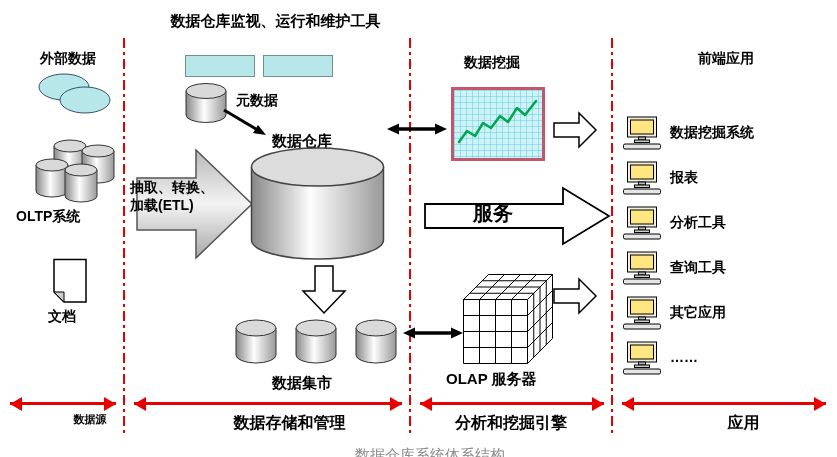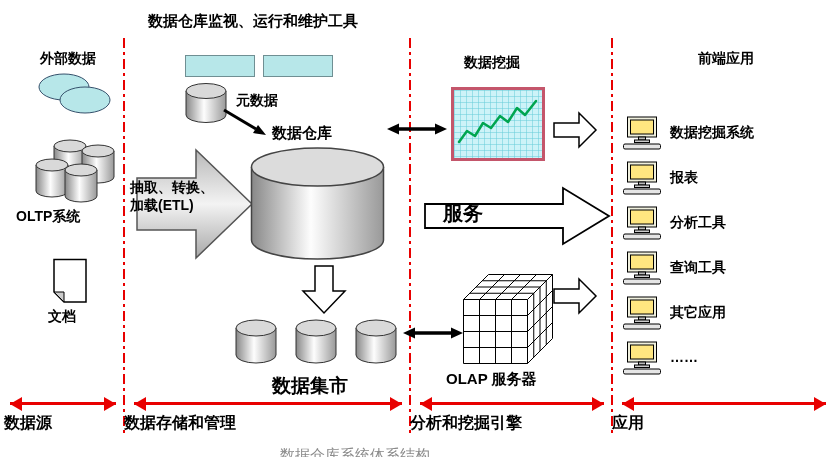--- a/index.html
+++ b/index.html
@@ -1,21 +1,21 @@
 <!DOCTYPE html>
 <html><head>
 <meta charset="utf-8">
 <style>
   *{margin:0;padding:0;box-sizing:border-box}
   html,body{background:#fff}
   .stage{position:relative;width:837px;height:457px;background:#fff;overflow:hidden;
          color:#000;font-family:"Liberation Sans","DejaVu Sans",sans-serif}
   .abs{position:absolute}
   .lbl{position:absolute;font-weight:bold;white-space:nowrap;line-height:1.25}
-  .ctr{}
+  .ctr{text-align:center}
   .vline{position:absolute;top:38px;height:398px;width:2px;
          background:repeating-linear-gradient(to bottom,#e80000 0 10px,transparent 10px 14px,#e80000 14px 17px,transparent 17px 21px)}
   .toolbox{position:absolute;width:70px;height:22px;background:#b7e7e9;border:1px solid #6f8f93}
   .harrow{position:absolute;border-top:3px solid #e80000}
   .harrow::before{content:"";position:absolute;left:0;top:-8.5px;width:0;height:0;
                   border-top:7px solid transparent;border-bottom:7px solid transparent;border-right:12px solid #e80000}
   .harrow::after{content:"";position:absolute;right:0;top:-8.5px;width:0;height:0;
                  border-top:7px solid transparent;border-bottom:7px solid transparent;border-left:12px solid #e80000}
   .chartframe{position:absolute;border:3px solid #c4566b;line-height:0;background:#cdf3f8}
 </style>
@@ -79,21 +79,21 @@
     <path d="M2,9 v24 a20,7.5 0 0 0 40,0 v-24" fill="url(#gcyl)" stroke="#333"></path>
     <ellipse cx="22" cy="9" rx="20" ry="7.5" fill="#d9d9d9" stroke="#333"></ellipse>
   </svg>
   <div class="lbl" style="left:236px;top:92px;font-size:14px">元数据</div>
 
   <svg class="abs" style="left:220px;top:106px" width="50" height="34">
     <line x1="4" y1="4" x2="36" y2="23" stroke="#000" stroke-width="3"></line>
     <polygon points="46,29 33,27 38,19" fill="#000"></polygon>
   </svg>
 
-  <div class="lbl" style="left:272px;top:124px;font-size:15px">数据仓库</div>
+  <div class="lbl" style="left:272px;top:132px;font-size:15px">数据仓库</div>
 
   <svg class="abs" style="left:136px;top:144px" width="118" height="120">
     <polygon points="1,34 60,34 60,6 116,60 60,114 60,86 1,86" fill="url(#getl)" stroke="#555" stroke-width="1.5"></polygon>
   </svg>
   <div class="lbl" style="left:130px;top:179px;font-size:14px">
     <div>抽取、转换、</div>
     <div>加载(ETL)</div>
   </div>
 
   <svg class="abs" style="left:249px;top:146px" width="137" height="118">
@@ -110,21 +110,21 @@
     <ellipse cx="22" cy="10" rx="20" ry="8" fill="#d9d9d9" stroke="#333"></ellipse>
   </svg>
   <svg class="abs" style="left:294px;top:318px" width="44" height="48">
     <path d="M2,10 v27 a20,8 0 0 0 40,0 v-27" fill="url(#gcyl)" stroke="#333"></path>
     <ellipse cx="22" cy="10" rx="20" ry="8" fill="#d9d9d9" stroke="#333"></ellipse>
   </svg>
   <svg class="abs" style="left:354px;top:318px" width="44" height="48">
     <path d="M2,10 v27 a20,8 0 0 0 40,0 v-27" fill="url(#gcyl)" stroke="#333"></path>
     <ellipse cx="22" cy="10" rx="20" ry="8" fill="#d9d9d9" stroke="#333"></ellipse>
   </svg>
-  <div class="lbl" style="left:272px;top:374px;font-size:19px">数据集市</div>
+  <div class="lbl" style="left:272px;top:374px;font-size:15px">数据集市</div>
 
   <div class="lbl" style="left:464px;top:54px;font-size:14px">数据挖掘</div>
 
   <svg class="abs" style="left:386px;top:121px" width="62" height="16">
     <line x1="10" y1="8" x2="52" y2="8" stroke="#000" stroke-width="3.5"></line>
     <polygon points="1,8 13,2.5 13,13.5" fill="#000"></polygon>
     <polygon points="61,8 49,2.5 49,13.5" fill="#000"></polygon>
   </svg>
 
   <div class="chartframe" style="left:451px;top:87px">
@@ -218,20 +218,20 @@
       <rect x="12.5" y="24" width="15" height="2.5" fill="#ccc" stroke="#000"></rect>
     <rect x="1.5" y="28" width="37" height="5" rx="1.5" fill="#e6e6e6" stroke="#000"></rect>
   </svg>
   <div class="lbl" style="left:670px;top:349px;font-size:14px">……</div>
 
   <div class="harrow" style="left:10px;top:402px;width:106px"></div>
   <div class="harrow" style="left:134px;top:402px;width:268px"></div>
   <div class="harrow" style="left:420px;top:402px;width:184px"></div>
   <div class="harrow" style="left:622px;top:402px;width:204px"></div>
 
-  <div class="lbl ctr" style="left:4px;top:413px;width:148px;font-size:16px">数据源</div>
+  <div class="lbl ctr" style="left:16px;top:413px;width:148px;font-size:11px">数据源</div>
   <div class="lbl ctr" style="left:124px;top:413px;width:331px;font-size:16px">数据存储和管理</div>
   <div class="lbl ctr" style="left:410px;top:413px;width:202px;font-size:16px">分析和挖掘引擎</div>
   <div class="lbl ctr" style="left:612px;top:413px;width:263px;font-size:16px">应用</div>
 
   <div class="abs ctr" style="left:280px;top:446px;width:300px;font-size:15px;color:#8a8a8a">数据仓库系统体系结构</div>
 
 </div>
 
 </body></html>

